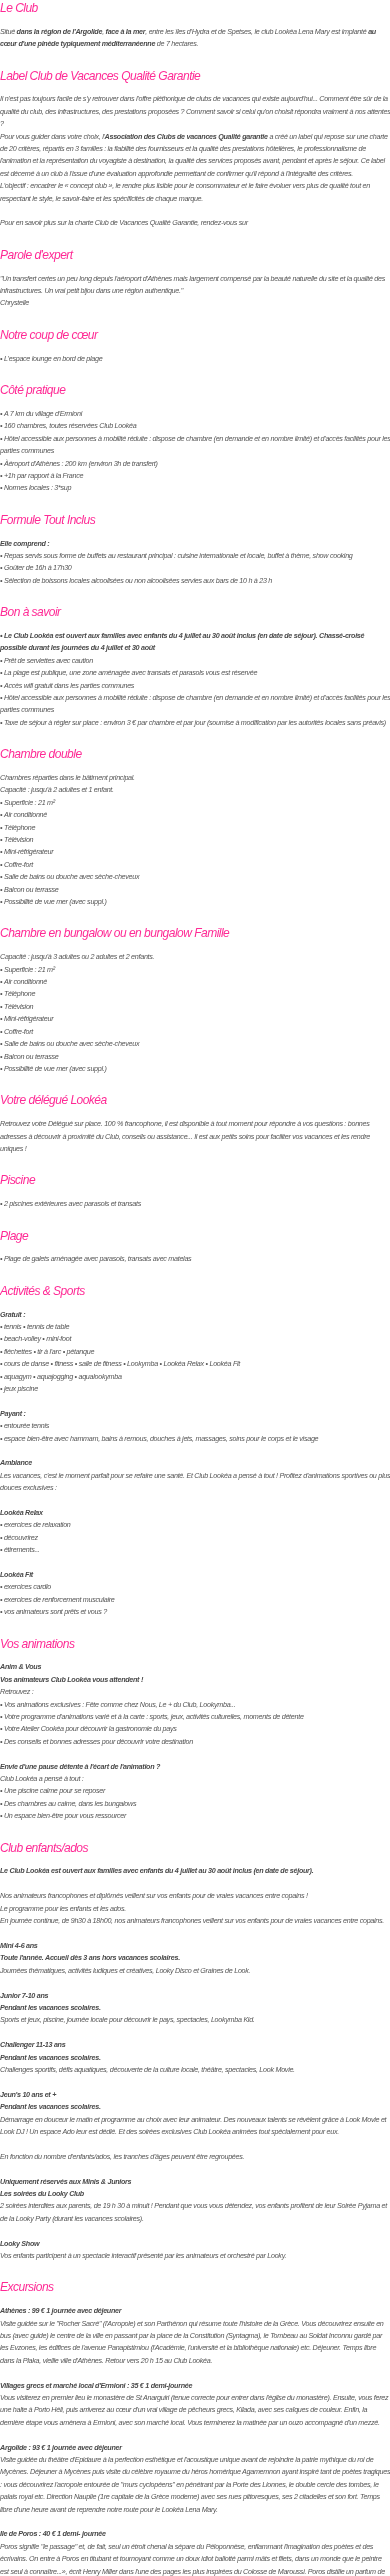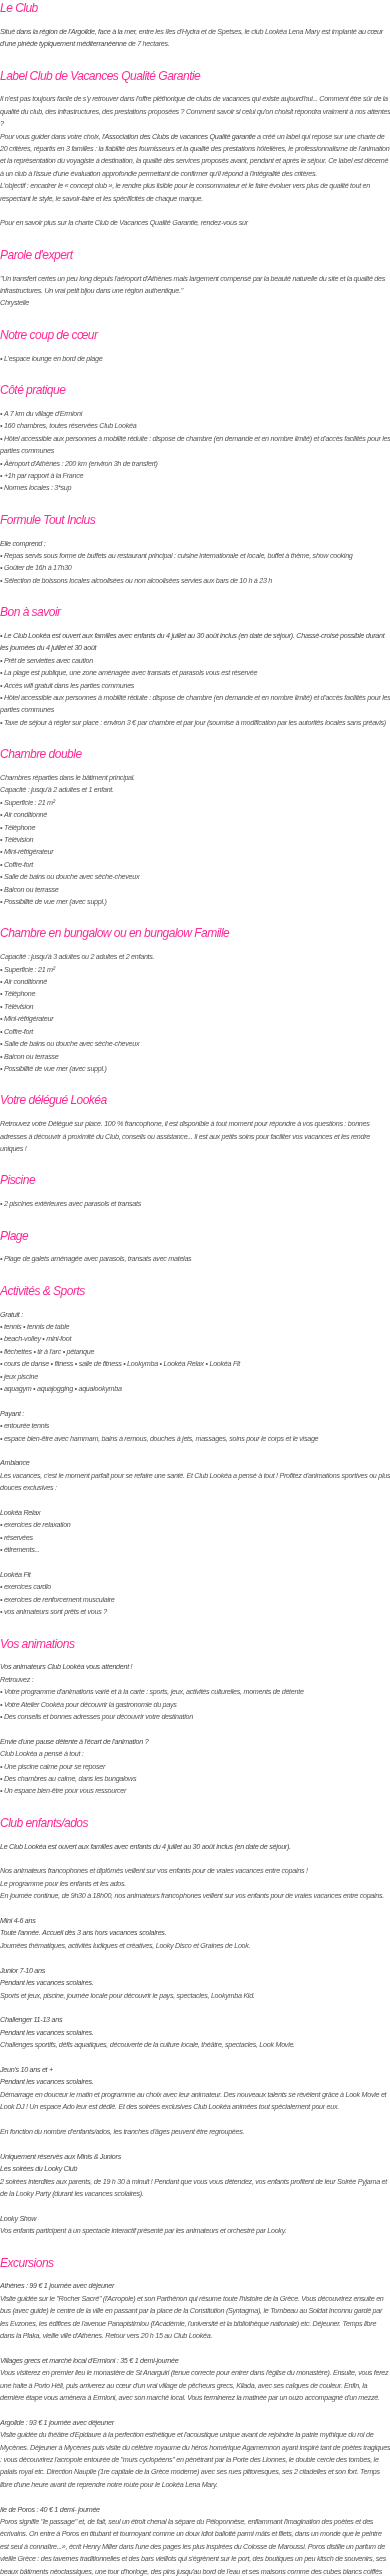--- a/index.html
+++ b/index.html
@@ -22,21 +22,21 @@
     line-height: 16.5px;
     margin: 0 0 9.3px 0;
     padding-top: 0;
     letter-spacing: -0.6px;
     transform: scaleX(0.9);
     transform-origin: left;
   }
   .section + .section { margin-top: 17px; }
   p { margin: 0; }
   .blank { height: 12.4px; }
-  b, .bold { font-weight: normal; color: #4a4a4a; }
+  b, .bold { font-weight: bold; color: #4a4a4a; }
   .bullet::before { content: "\2022\00a0"; }
 </style>
 </head>
 <body>
 
 <div class="page">
 
   <div class="section">
     <h2 style="color: rgb(255, 42, 149);">Le Club</h2>
     <p><span>Situé </span><b>dans la région de l'Argolide</b><span>, </span><b>face à la mer</b><span>, entre les îles d'Hydra et de Spetses, le club Lookéa Lena Mary est implanté </span><b>au cœur d'une pinède typiquement méditerranéenne</b><span> de 7 hectares.</span></p>
@@ -134,45 +134,47 @@
     <p class="bullet">Plage de galets aménagée avec parasols, transats avec matelas</p>
   </div>
 
   <div class="section">
     <h2 style="color: rgb(255, 42, 149);">Activités &amp; Sports</h2>
     <p class="bold">Gratuit :</p>
     <p class="bullet">tennis • tennis de table</p>
     <p class="bullet">beach-volley • mini-foot</p>
     <p class="bullet">fléchettes • tir à l'arc • pétanque</p>
     <p class="bullet">cours de danse • fitness • salle de fitness • Lookymba • Lookéa Relax • Lookéa Fit</p>
+    <p class="bullet">aquagym • aquajogging • aqualookymba</p>
     <p class="bullet">jeux piscine</p>
-    <p class="bullet">aquagym • aquajogging • aqualookymba</p>
     <div class="blank"></div>
     <p class="bold">Payant :</p>
     <p class="bullet">entourée tennis</p>
     <p class="bullet">espace bien-être avec hammam, bains à remous, douches à jets, massages, soins pour le corps et le visage</p>
     <div class="blank"></div>
     <p class="bold">Ambiance</p>
     <p>Les vacances, c'est le moment parfait pour se refaire une santé. Et Club Lookéa a pensé à tout ! Profitez d'animations sportives ou plus douces exclusives :</p>
     <div class="blank"></div>
     <p class="bold">Lookéa Relax</p>
     <p class="bullet">exercices de relaxation</p>
-    <p class="bullet">réservées</p>
+    <p class="bullet">découvrirez</p>
     <p class="bullet">étirements...</p>
     <div class="blank"></div>
     <p class="bold">Lookéa Fit</p>
     <p class="bullet">exercices cardio</p>
     <p class="bullet">exercices de renforcement musculaire</p>
     <p class="bullet">vos animateurs sont prêts et vous ?</p>
   </div>
 
   <div class="section">
     <h2 style="color: rgb(255, 42, 149);">Vos animations</h2>
+    <p class="bold">Anim &amp; Vous</p>
     <p class="bold">Vos animateurs Club Lookéa vous attendent !</p>
     <p>Retrouvez :</p>
+    <p class="bullet">Vos animations exclusives : Fête comme chez Nous, Le + du Club, Lookymba...</p>
     <p class="bullet">Votre programme d'animations varié et à la carte : sports, jeux, activités culturelles, moments de détente</p>
     <p class="bullet">Votre Atelier Cookéa pour découvrir la gastronomie du pays</p>
     <p class="bullet">Des conseils et bonnes adresses pour découvrir votre destination</p>
     <div class="blank"></div>
     <p class="bold">Envie d'une pause détente à l'écart de l'animation ?</p>
     <p>Club Lookéa a pensé à tout :</p>
     <p class="bullet">Une piscine calme pour se reposer</p>
     <p class="bullet">Des chambres au calme, dans les bungalows</p>
     <p class="bullet">Un espace bien-être pour vous ressourcer</p>
   </div>

